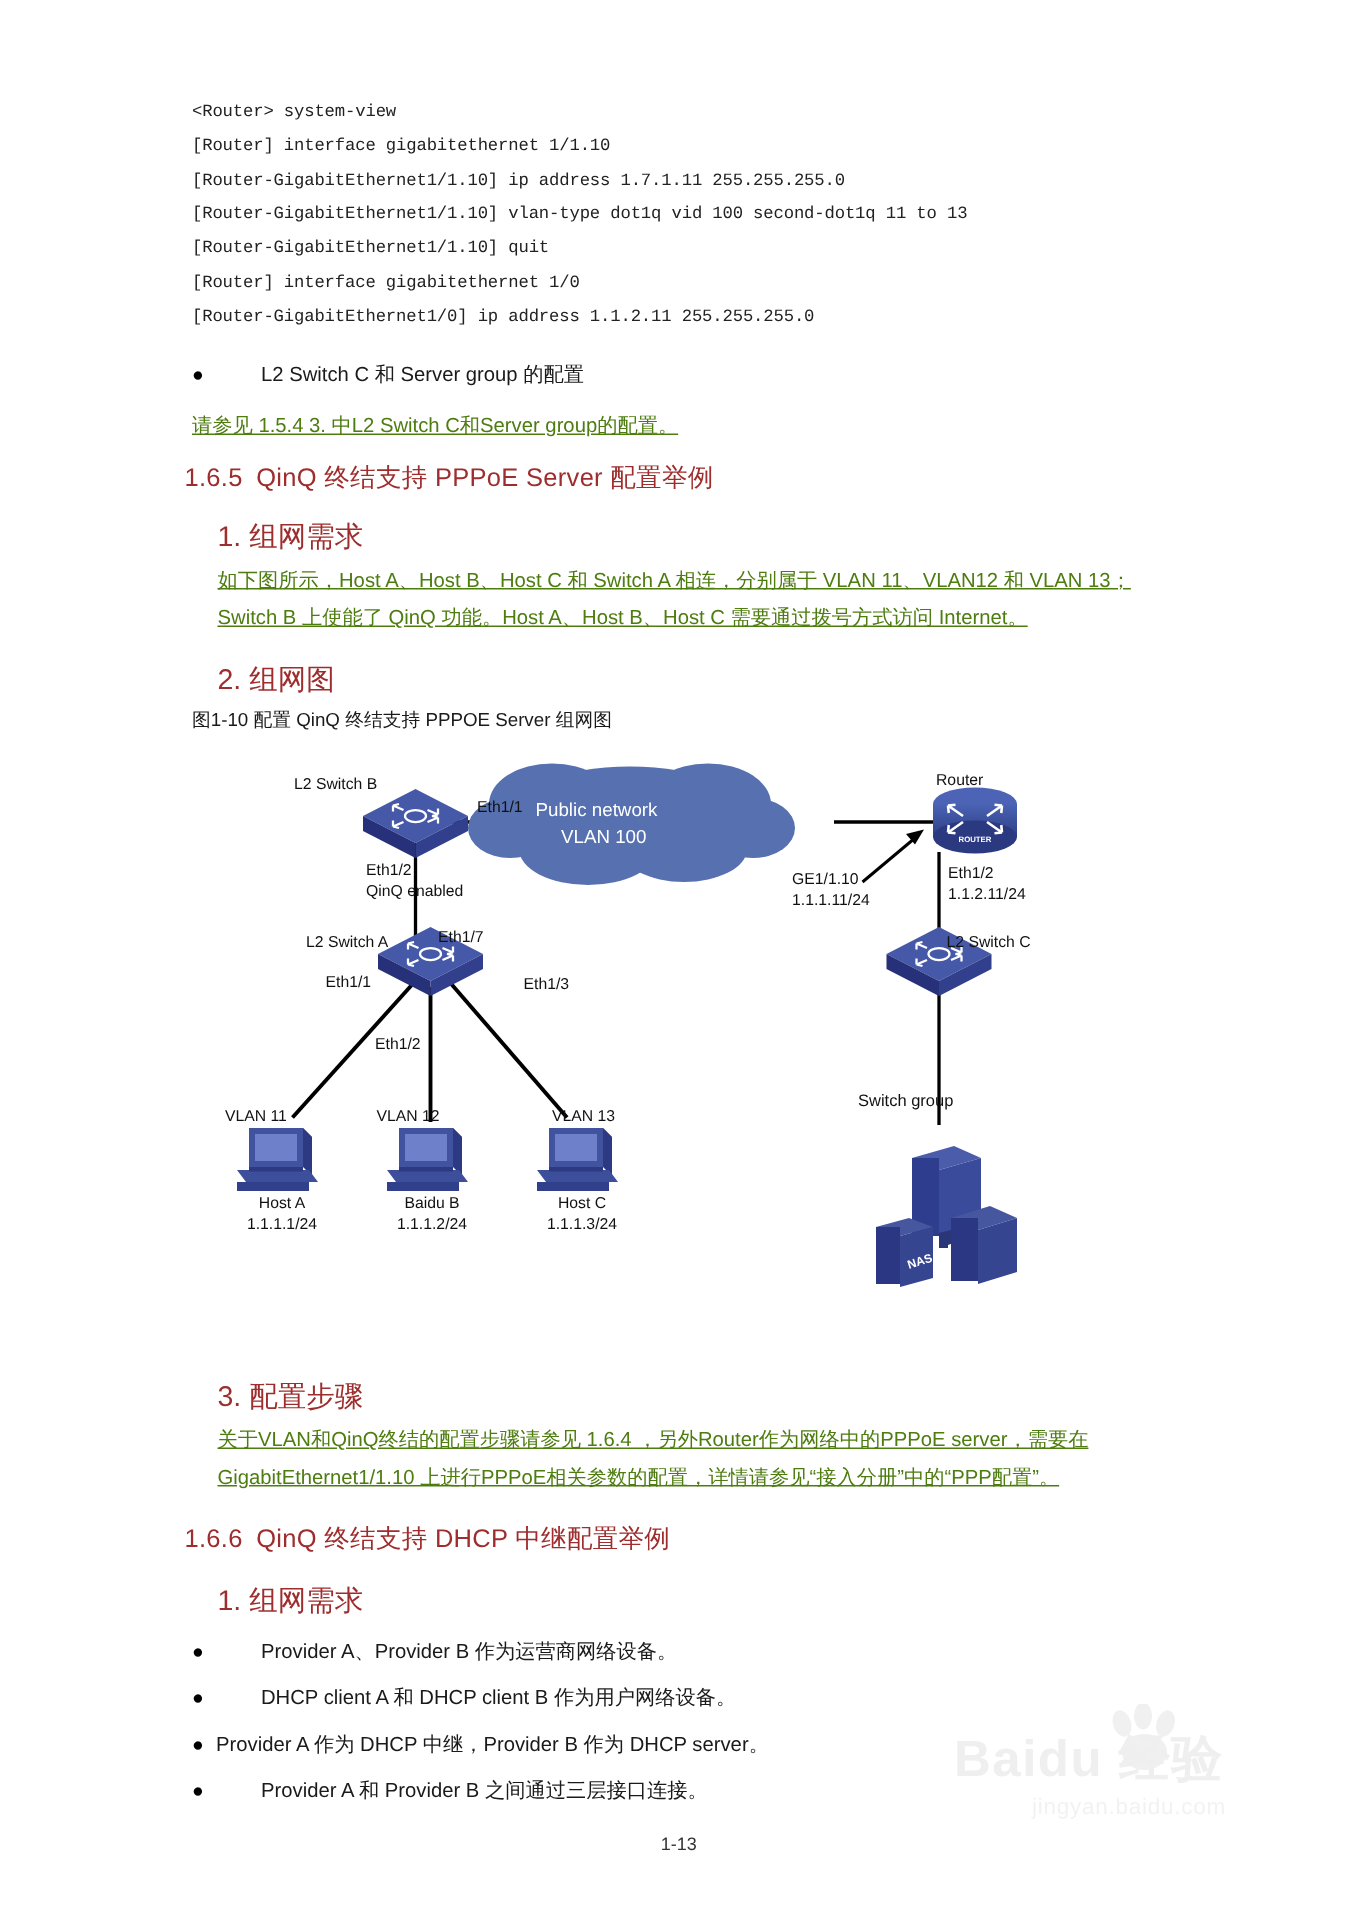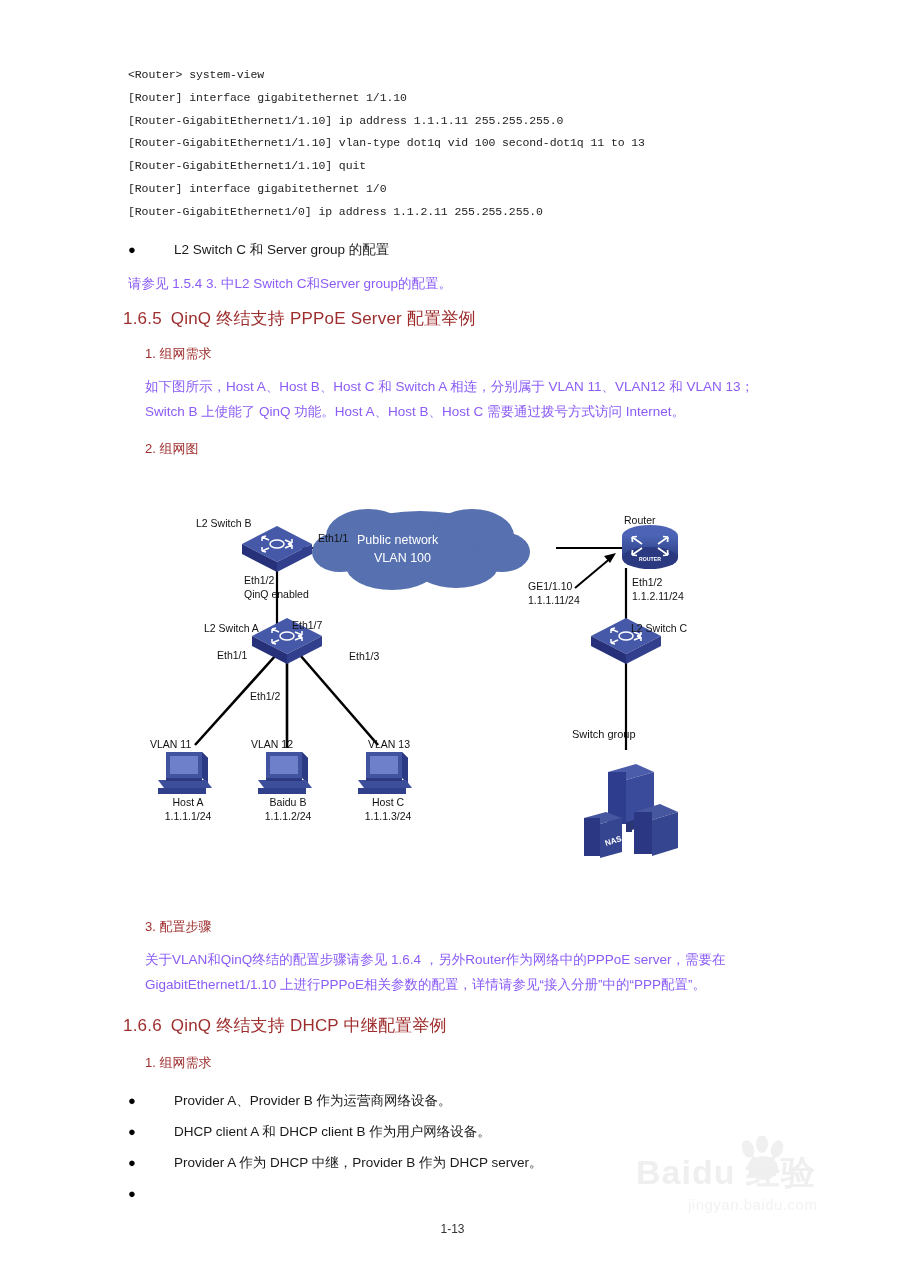--- a/index.html
+++ b/index.html
@@ -56,35 +56,36 @@
     font-size: 13.5px;
     line-height: 19px;
     color: #1a1a1a;
   }
 
   
   .para {
     position: absolute;
     font-size: 13.5px;
     line-height: 25px;
-    color: #8b5cf6;
+    color: #4d7c0f;
+    text-decoration: underline;
   }
 
   
   .h2 {
     position: absolute;
     font-size: 17px;
     color: #9e2d2d;
     letter-spacing: 0.2px;
     white-space: nowrap;
   }
   .h2 .num { margin-right: 9px; }
   .h3 {
     position: absolute;
-    font-size: 13px;
+    font-size: 19px;
     color: #9e2d2d;
     font-weight: normal;
     white-space: nowrap;
   }
   .fig-caption {
     position: absolute;
     font-size: 12.5px;
     color: #1a1a1a;
     white-space: nowrap;
   }
@@ -157,21 +158,21 @@
   }
 </style>
 </head>
 <body>
 
 <div class="page">
 
   <div class="code-block">
     <div class="code-line">&lt;Router&gt; system-view</div>
     <div class="code-line">[Router] interface gigabitethernet 1/1.10</div>
-    <div class="code-line">[Router-GigabitEthernet1/1.10] ip address 1.1.1.11 255.255.255.0</div>
+    <div class="code-line">[Router-GigabitEthernet1/1.10] ip address 1.7.1.11 255.255.255.0</div>
     <div class="code-line">[Router-GigabitEthernet1/1.10] vlan-type dot1q vid 100 second-dot1q 11 to 13</div>
     <div class="code-line">[Router-GigabitEthernet1/1.10] quit</div>
     <div class="code-line">[Router] interface gigabitethernet 1/0</div>
     <div class="code-line">[Router-GigabitEthernet1/0] ip address 1.1.2.11 255.255.255.0</div>
   </div>
 
   <div class="bullet-row" style="left:128px; top:240px; width:620px;">
     <span class="bullet-dot">●</span>
     <span class="bullet-text" style="margin-left:30px;">L2 Switch C 和 Server group 的配置</span>
   </div>
@@ -182,20 +183,21 @@
     <span class="num">1.6.5</span><span>QinQ 终结支持 PPPoE Server 配置举例</span>
   </div>
 
   <div class="h3" style="left:145px; top:345px;">1. 组网需求</div>
 
   <div class="para" style="left:145px; top:374px; width:690px;">如下图所示，Host A、Host B、Host C 和 Switch A 相连，分别属于 VLAN 11、VLAN12 和 VLAN 13；</div>
   <div class="para" style="left:145px; top:399px; width:690px;">Switch B 上使能了 QinQ 功能。Host A、Host B、Host C 需要通过拨号方式访问 Internet。</div>
 
   <div class="h3" style="left:145px; top:440px;">2. 组网图</div>
 
+  <div class="fig-caption" style="left:128px; top:472px;">图1-10  配置 QinQ 终结支持 PPPOE Server 组网图</div>
 
   <div class="diagram">
 
     <svg width="680" height="395" viewBox="0 0 680 395" style="position:absolute; left:0; top:0;">
       <defs>
         <linearGradient id="gradRouterTop" x1="0" y1="0" x2="0" y2="1">
           <stop offset="0%" stop-color="#4a63b4"></stop>
           <stop offset="100%" stop-color="#2e3f86"></stop>
         </linearGradient>
         <linearGradient id="gradBox" x1="0" y1="0" x2="1" y2="0">
@@ -389,24 +391,25 @@
   <div class="bullet-row" style="left:128px; top:1091px; width:640px;">
     <span class="bullet-dot">●</span>
     <span class="bullet-text" style="margin-left:30px;">Provider A、Provider B 作为运营商网络设备。</span>
   </div>
   <div class="bullet-row" style="left:128px; top:1122px; width:640px;">
     <span class="bullet-dot">●</span>
     <span class="bullet-text" style="margin-left:30px;">DHCP client A 和 DHCP client B 作为用户网络设备。</span>
   </div>
   <div class="bullet-row" style="left:128px; top:1153px; width:640px;">
     <span class="bullet-dot">●</span>
-    <span class="bullet-text" style="margin-left:30px;">Provider A 作为 DHCP 中继，Provider B 作为 DHCP server。</span>
+    <span class="bullet-text" style="">Provider A 作为 DHCP 中继，Provider B 作为 DHCP server。</span>
   </div>
   <div class="bullet-row" style="left:128px; top:1184px; width:640px;">
     <span class="bullet-dot">●</span>
+    <span class="bullet-text" style="margin-left:30px;">Provider A 和 Provider B 之间通过三层接口连接。</span>
   </div>
 
   <div class="watermark">
     <svg class="wm-paw" viewBox="0 0 56 46">
       <ellipse cx="12" cy="13" rx="6" ry="9" fill="#f0f0f0" transform="rotate(-18 12 13)"></ellipse>
       <ellipse cx="26" cy="8" rx="6" ry="9" fill="#f0f0f0"></ellipse>
       <ellipse cx="41" cy="13" rx="6" ry="9" fill="#f0f0f0" transform="rotate(18 41 13)"></ellipse>
       <ellipse cx="27" cy="32" rx="15" ry="12" fill="#f0f0f0"></ellipse>
     </svg>
     <div class="wm-main">Baidu 经验</div>

